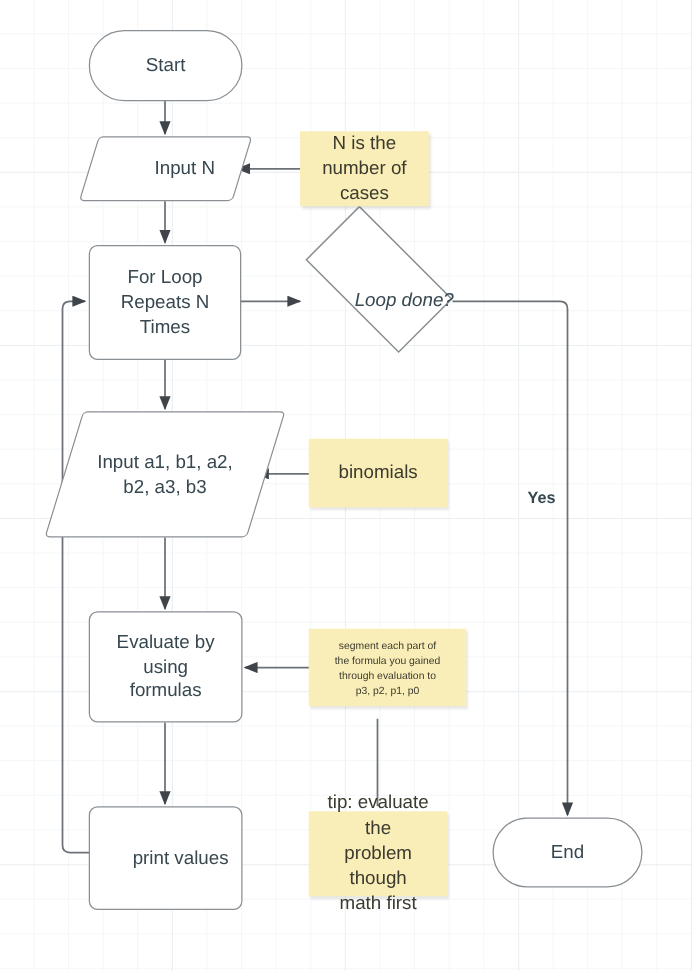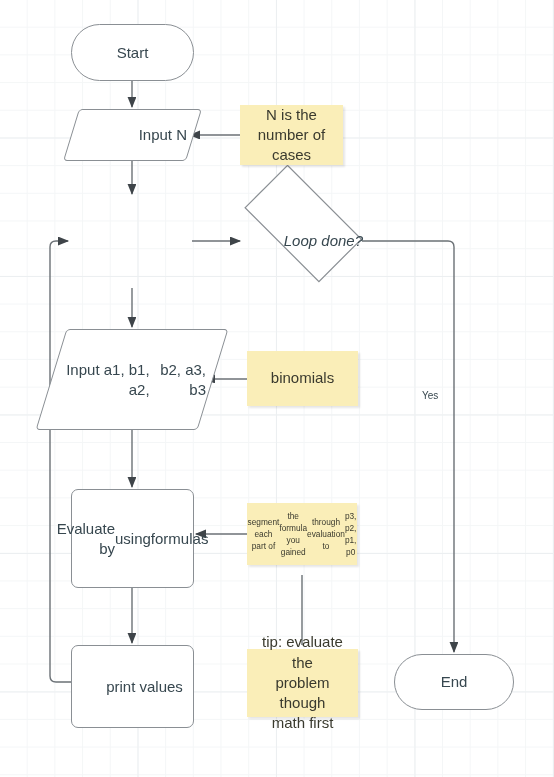--- a/index.html
+++ b/index.html
@@ -54,21 +54,21 @@
     left: 0; top: 0; right: 0; bottom: 0;
     background: #ffffff;
     border: 1.3px solid #8a8f94;
     transform: skewX(-17deg);
     border-radius: 4px;
   }
   .node-io .io-label {
     position: relative;
     z-index: 2;
     width: 100%;
-    padding: 0 7px;
+    padding: 0 22px;
     box-sizing: border-box;
   }
   .node-decision {
     border: none;
     background: transparent;
     font-style: italic;
   }
   .node-decision .dia-shape {
     position: absolute;
     left: 50%; top: 50%;
@@ -96,22 +96,22 @@
     text-align: center;
     font-size: 15px;
     line-height: 1.35;
     padding: 4px 6px;
     box-shadow: 1.5px 2px 2px rgba(0,0,0,0.10);
     z-index: 3;
   }
   .note-small { font-size: 8.3px; line-height: 1.45; color: #3a3a2e; }
   .edge-label {
     position: absolute;
-    font-size: 10px;
-    font-weight: normal;
+    font-size: 13px;
+    font-weight: bold;
     color: #37474f;
     z-index: 4;
     white-space: nowrap;
   }
 </style>
 </head>
 <body>
 
 <div id="canvas">
 
@@ -141,35 +141,40 @@
 
   <div class="node node-terminator" style="left:71px; top:24px; width:123px; height:57px;">
     <span>Start</span>
   </div>
 
   <div class="node node-io" style="left:71px; top:109px; width:123px; height:52px;">
     <span class="io-shape"></span>
     <span class="io-label">Input N</span>
   </div>
 
+  <div class="node node-process" style="left:71px; top:196px; width:122px; height:92px; flex-direction:column;">
+    <span>For Loop</span>
+    <span>Repeats N</span>
+    <span>Times</span>
+  </div>
 
   <div class="node node-decision" style="left:241px; top:206px; width:122px; height:70px;">
     <span class="dia-shape"></span>
     <span class="dia-label">Loop done?</span>
   </div>
 
   <div class="node node-io" style="left:51px; top:329px; width:162px; height:101px; font-size:15px;">
     <span class="io-shape"></span>
-    <span class="io-label" style="display:flex; flex-direction:row; align-items:center;">
+    <span class="io-label" style="display:flex; flex-direction:column; align-items:center;">
       <span>Input a1, b1, a2,</span>
       <span>b2, a3, b3</span>
     </span>
   </div>
 
-  <div class="node node-process" style="left:71px; top:489px; width:123px; height:99px; flex-direction:row;">
+  <div class="node node-process" style="left:71px; top:489px; width:123px; height:89px; flex-direction:column;">
     <span>Evaluate by</span>
     <span>using</span>
     <span>formulas</span>
   </div>
 
   <div class="node node-process" style="left:71px; top:645px; width:123px; height:83px;padding-left:24px;">
     <span>print values</span>
   </div>
 
   <div class="node node-terminator" style="left:394px; top:654px; width:120px; height:56px;">
@@ -179,21 +184,21 @@
   <div class="note" style="left:240px; top:105px; width:103px; height:60px; flex-direction:column;">
     <span>N is the</span>
     <span>number of</span>
     <span>cases</span>
   </div>
 
   <div class="note" style="left:247px; top:351px; width:111px; height:55px; flex-direction:column;">
     <span>binomials</span>
   </div>
 
-  <div class="note note-small" style="left:247px; top:503px; width:110px; height:62px; flex-direction:row;">
+  <div class="note note-small" style="left:247px; top:503px; width:126px; height:62px; flex-direction:column;">
     <span>segment each part of</span>
     <span>the formula you gained</span>
     <span>through evaluation to</span>
     <span>p3, p2, p1, p0</span>
   </div>
 
   <div class="note" style="left:247px; top:649px; width:111px; height:68px; flex-direction:column;">
     <span>tip: evaluate the</span>
     <span>problem though</span>
     <span>math first</span>

